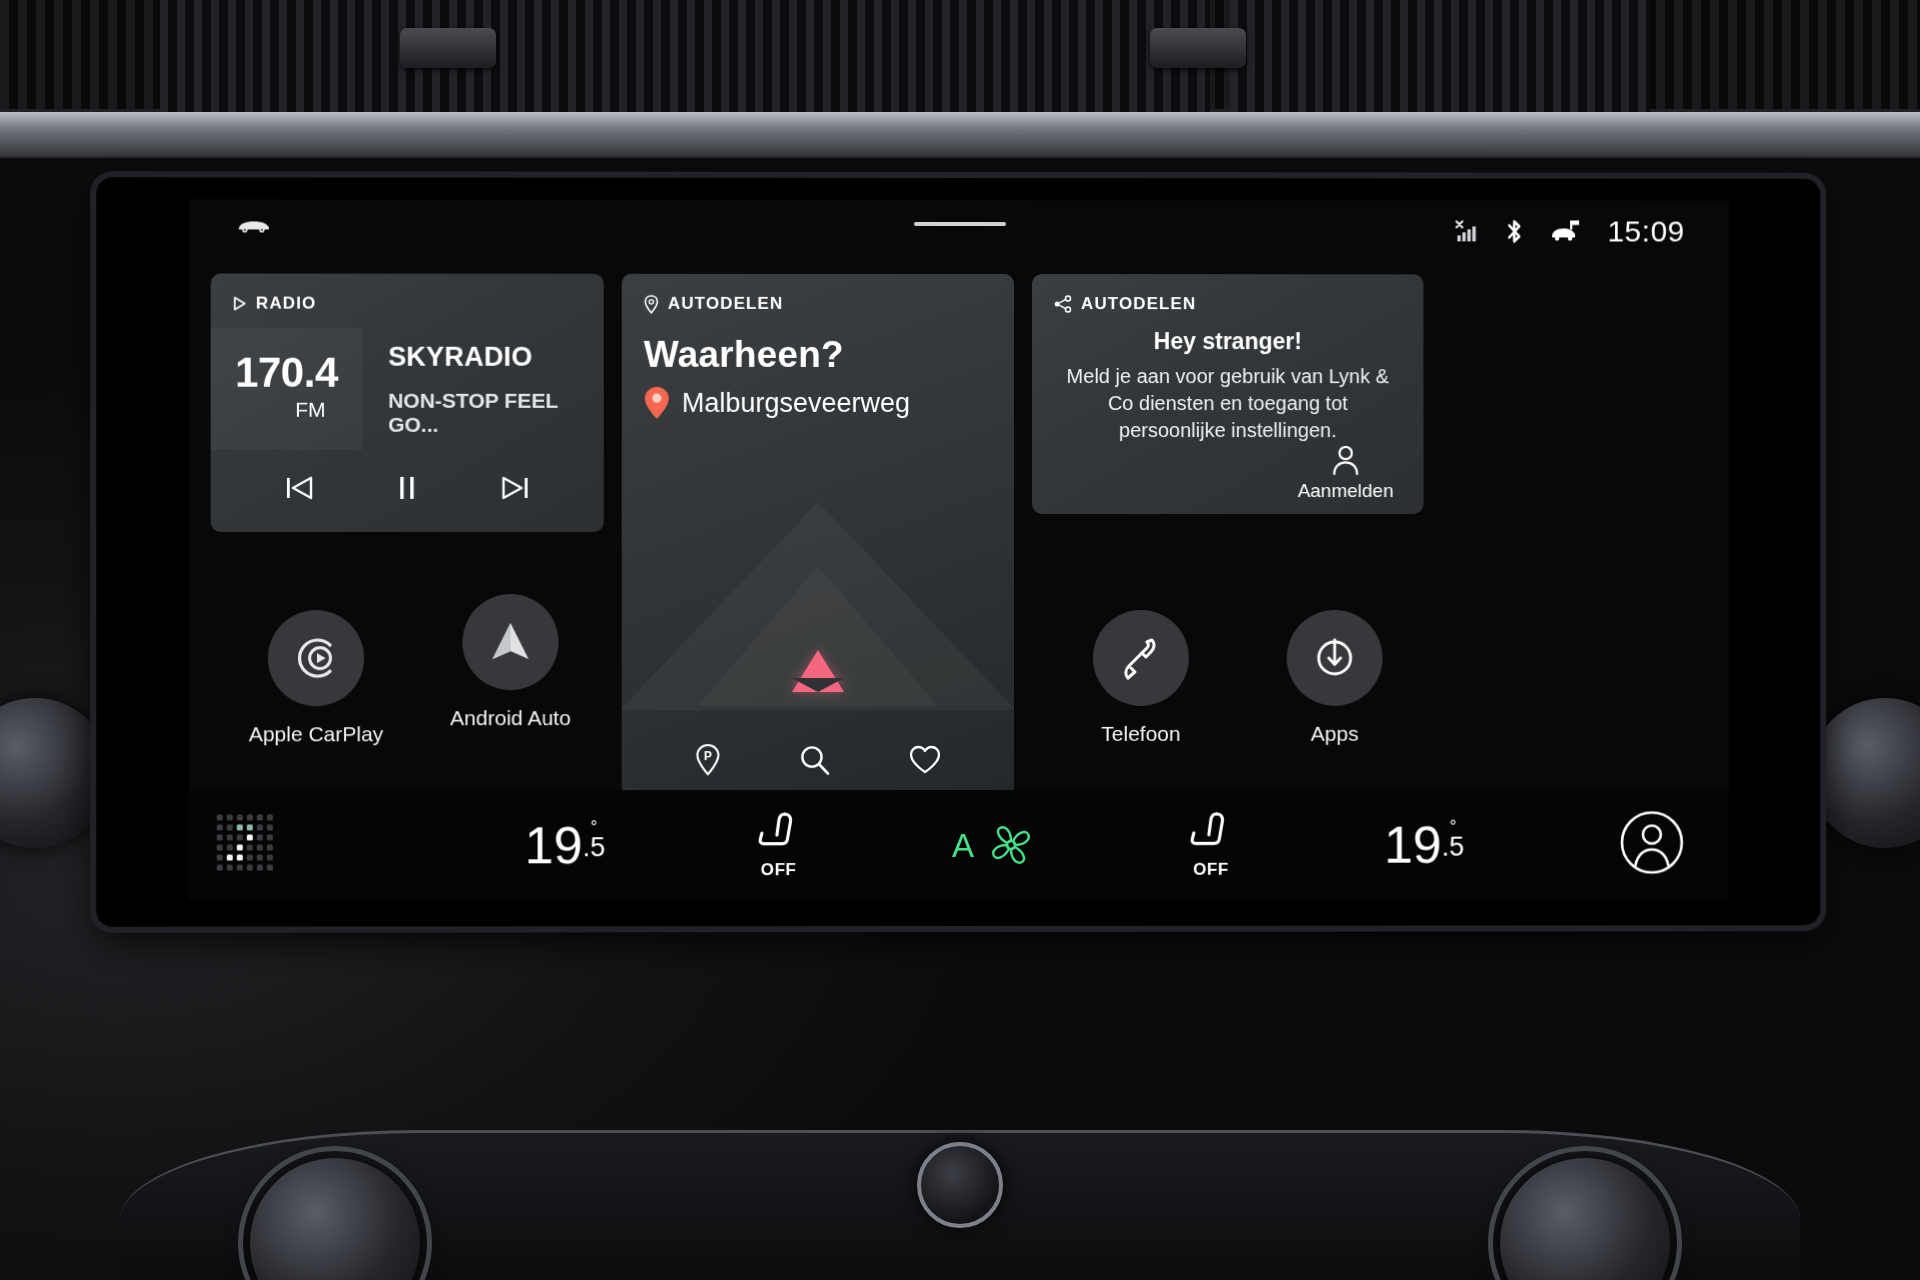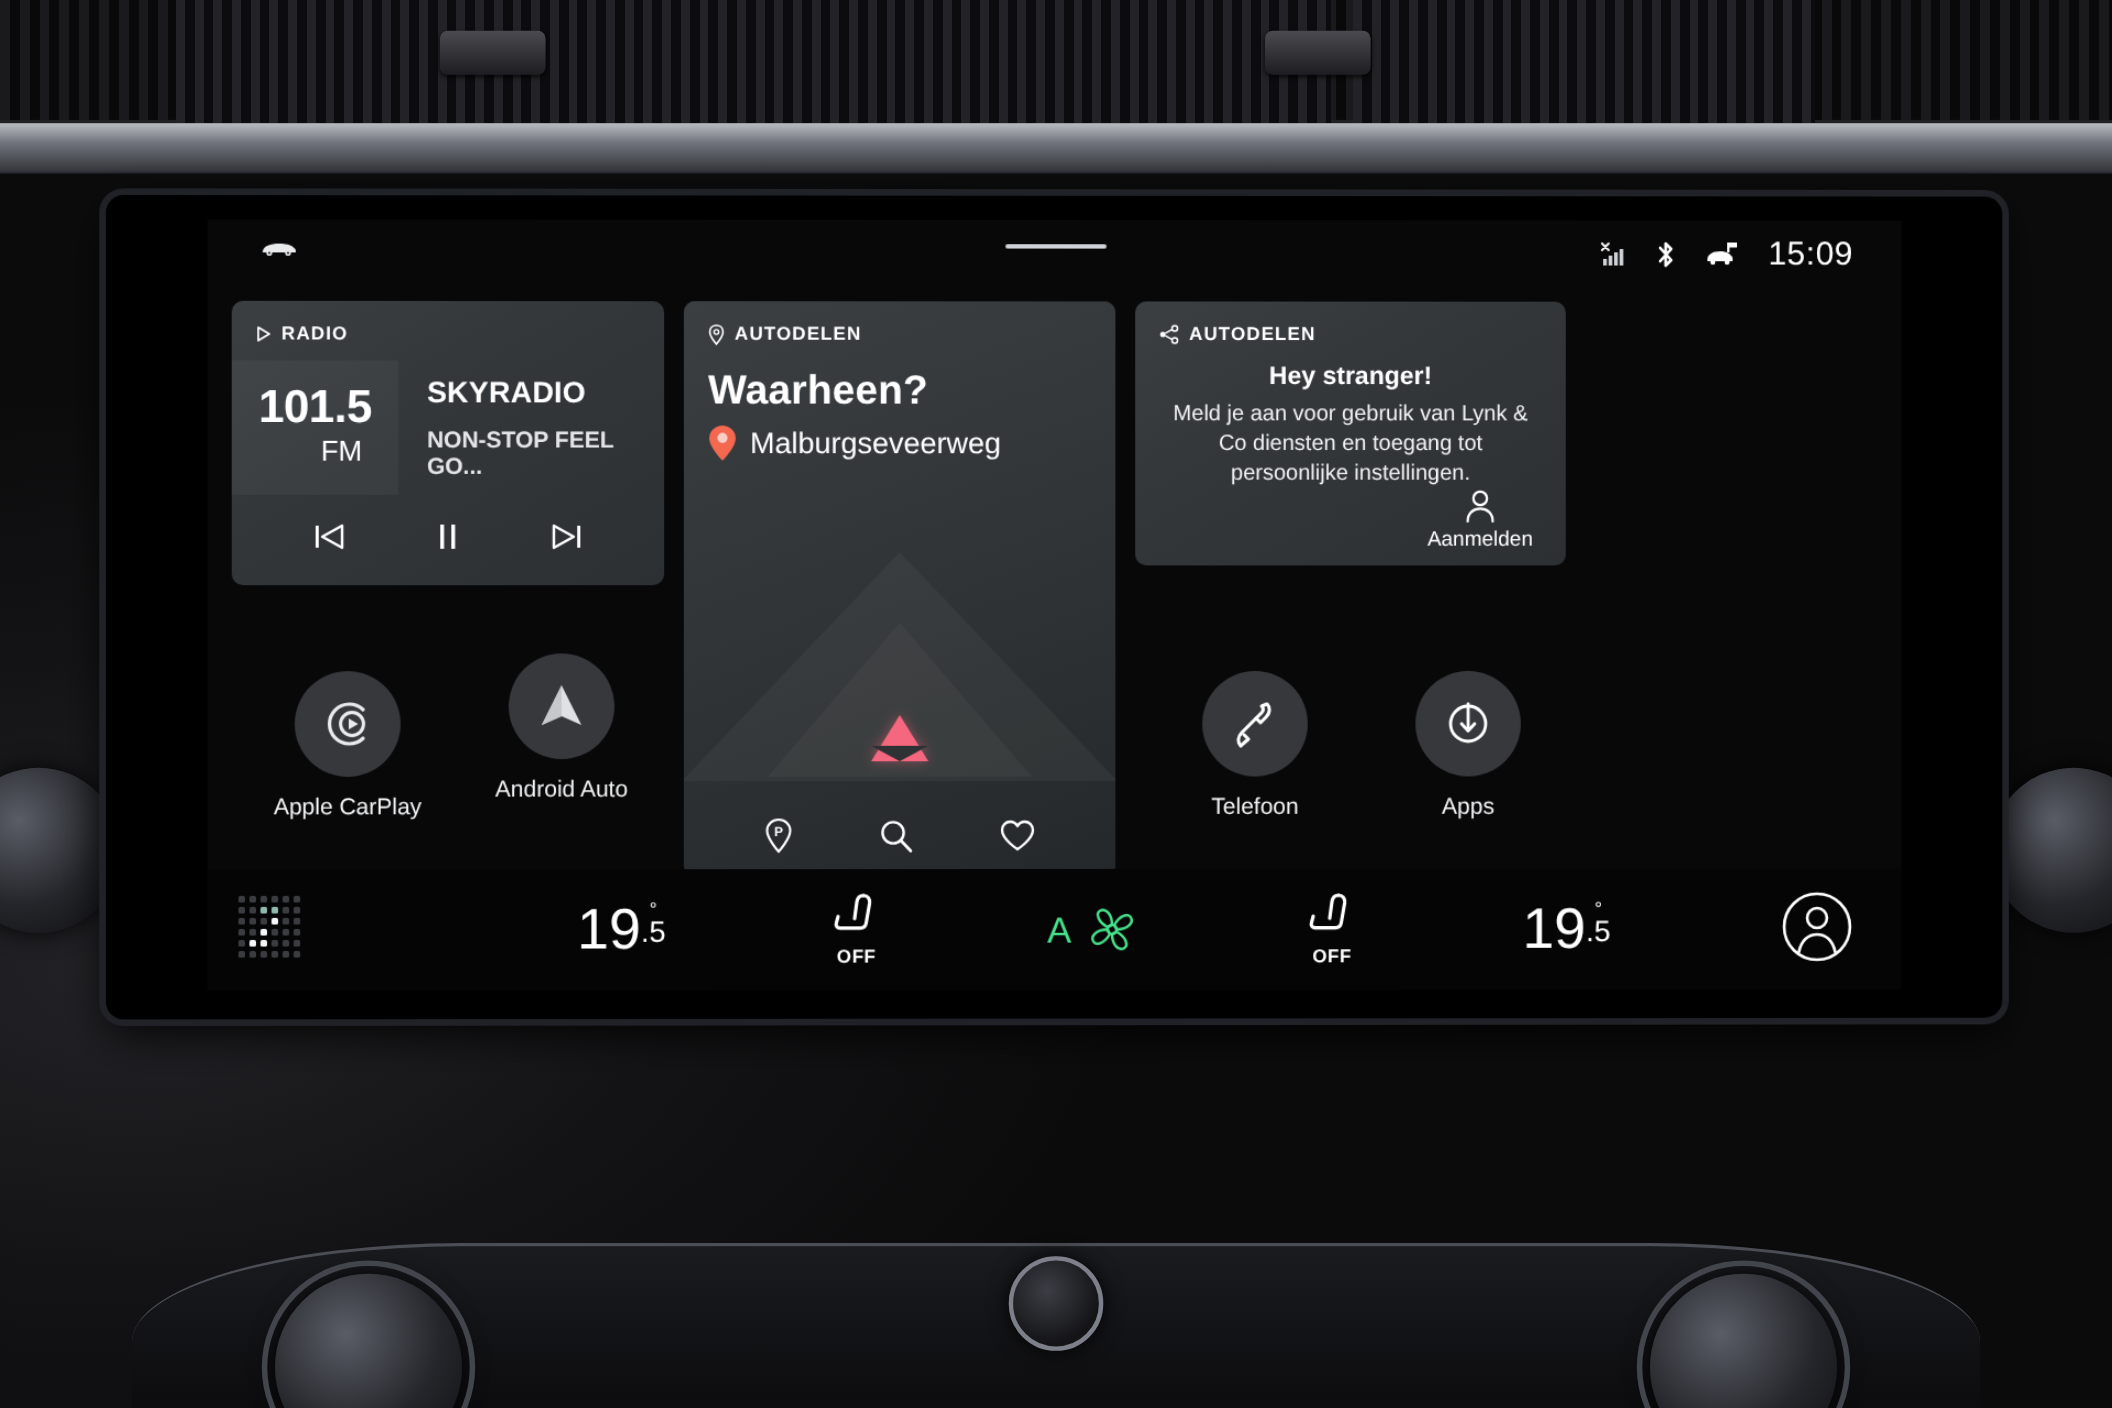--- a/index.html
+++ b/index.html
@@ -123,21 +123,21 @@
   }
 
   
   .radio-body { display: flex; align-items: stretch; margin-top: 14px; height: 122px; }
   .freq-box {
     width: 158px; background: rgba(255,255,255,.045);
     display: flex; flex-direction: column; align-items: center; justify-content: center;
     padding-bottom: 4px;
   }
   .freq-num { color: #fff; font-size: 42px; font-weight: 700; letter-spacing: -.5px; line-height: 1; }
-  .freq-unit { color: #fff; font-size: 26px; font-weight: 400; margin-top: 4px; padding-left: 48px; }
+  .freq-unit { color: #fff; font-size: 21px; font-weight: 400; margin-top: 4px; padding-left: 48px; }
   .radio-meta { padding-left: 26px; display:flex; flex-direction:column; justify-content:center; gap: 16px; }
   .station-name { color:#fff; font-size: 27px; font-weight: 700; letter-spacing:.2px; }
   .station-track { color:#e3e5e7; font-size: 21px; font-weight: 700; }
   .radio-controls {
     display:flex; align-items:center; justify-content: space-around;
     height: 76px; padding: 0 34px;
   }
 
   
   .nav-map {
@@ -322,21 +322,21 @@
           <span>
             <svg width="14" height="16" viewBox="0 0 14 16">
               <path d="M2 2 L12 8 L2 14 Z" fill="none" stroke="#fff" stroke-width="1.7" stroke-linejoin="round"></path>
             </svg>
           </span>
           <span class="card-head-label">RADIO</span>
         </div>
 
         <div class="radio-body">
           <div class="freq-box">
-            <span class="freq-num">101.5</span>
+            <span class="freq-num">170.4</span>
             <span class="freq-unit">FM</span>
           </div>
           <div class="radio-meta">
             <span class="station-name">SKYRADIO</span>
             <span class="station-track">NON-STOP FEEL GO...</span>
           </div>
         </div>
 
         <div class="radio-controls">
           <span>

